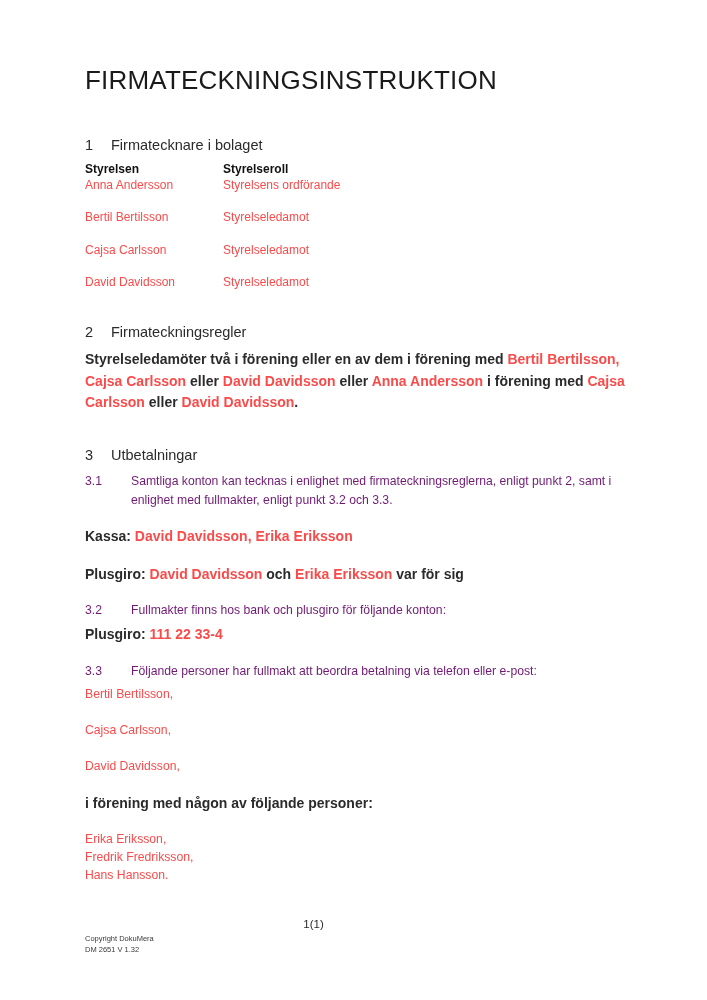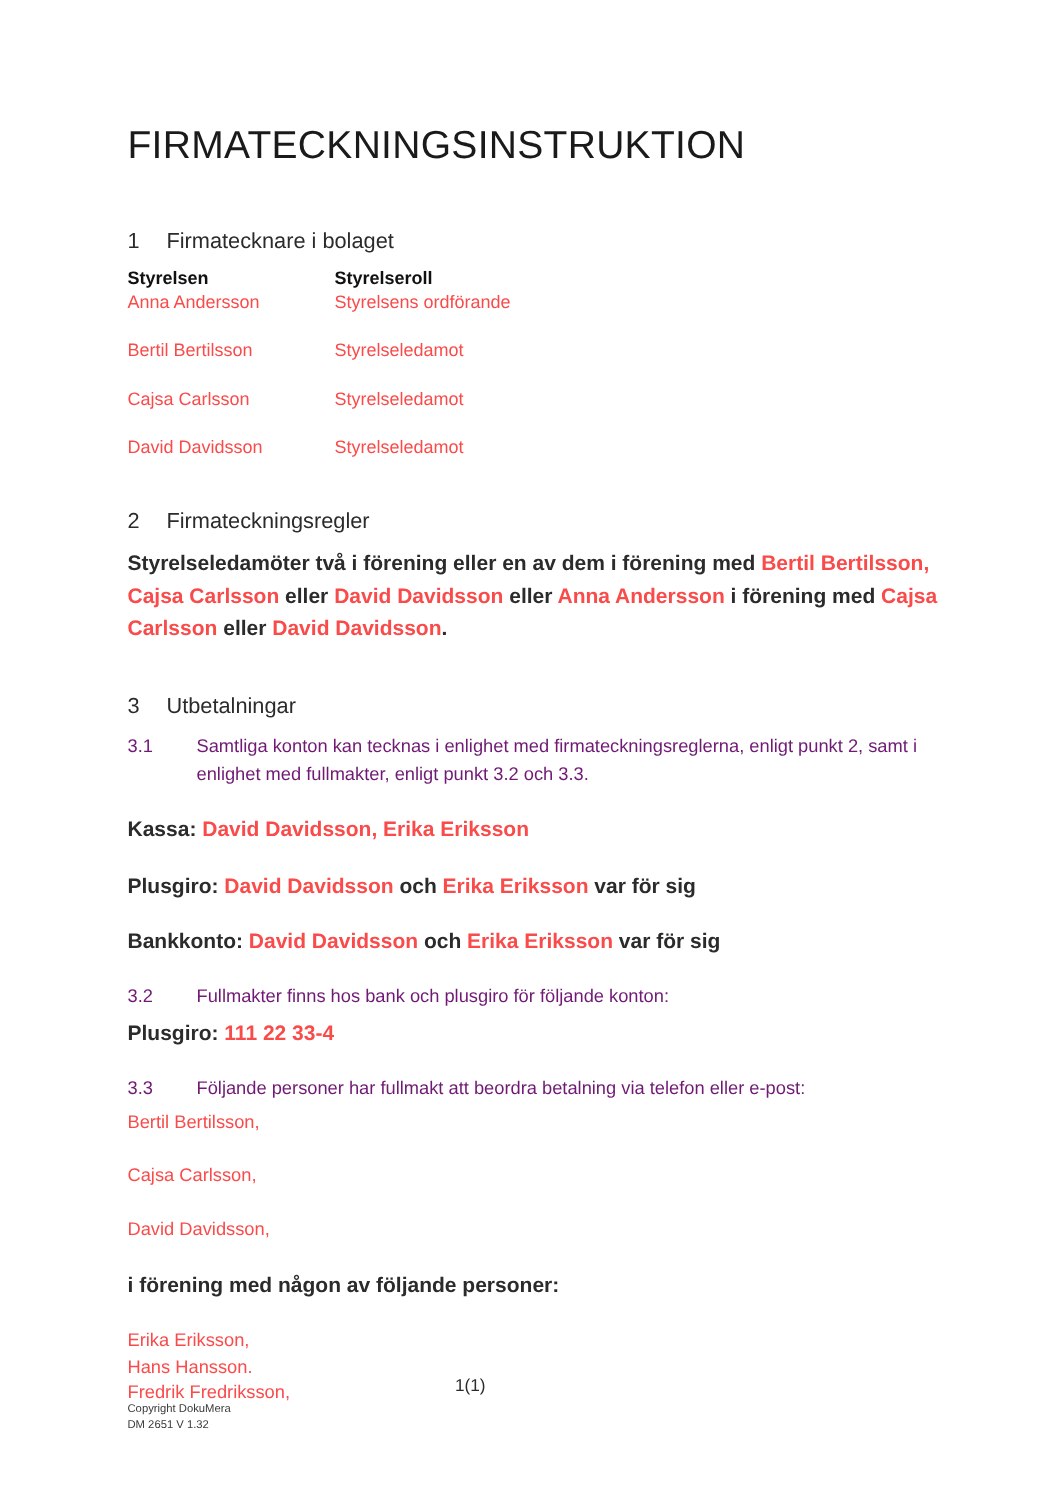--- a/index.html
+++ b/index.html
@@ -18,21 +18,21 @@
   .page {
     position: absolute;
     left: 0; top: 0;
     width: 707px;
     height: 1000px;
     background: #ffffff;
   }
   .content {
     position: absolute;
     left: 85px;
-    top: 82px;
+    top: 66px;
     width: 545px;
   }
   .doc-title {
     font-size: 26px;
     font-weight: 400;
     letter-spacing: 0.2px;
     color: #1a1a1a;
     margin: 0 0 42px 0;
     line-height: 1.1;
   }
@@ -192,21 +192,20 @@
 
     <div class="numbered" style="margin-bottom:16px;">
       <span class="num">3.1</span>
       <span class="txt">Samtliga konton kan tecknas i enlighet med firmateckningsreglerna, enligt punkt 2, samt i enlighet med fullmakter, enligt punkt 3.2 och 3.3.</span>
     </div>
 
     <p class="body spaced"><span>Kassa: </span><span class="red">David Davidsson, Erika Eriksson</span></p>
 
     <p class="body spaced"><span>Plusgiro: </span><span class="red">David Davidsson</span><span> och </span><span class="red">Erika Eriksson</span><span> var för sig</span></p>
 
-    <p class="body spaced"><span>Bankkonto: </span><span class="red">David Davidsson</span><span> och </span><span class="red">Erika Eriksson</span><span> var för sig</span></p>
 
     <div class="numbered" style="margin-bottom:4px;">
       <span class="num">3.2</span>
       <span class="txt">Fullmakter finns hos bank och plusgiro för följande konton:</span>
     </div>
 
     <p class="body spaced"><span>Plusgiro: </span><span class="red">111 22 33-4</span></p>
 
 
     <div class="numbered" style="margin-bottom:4px;">
@@ -214,22 +213,22 @@
       <span class="txt">Följande personer har fullmakt att beordra betalning via telefon eller e-post:</span>
     </div>
 
     <p class="list-line red">Bertil Bertilsson,</p>
     <p class="list-line red">Cajsa Carlsson,</p>
     <p class="list-line red">David Davidsson,</p>
 
     <p class="body" style="margin-bottom:17px;">i förening med någon av följande personer:</p>
 
     <p class="names-block red">Erika Eriksson,</p>
+    <p class="names-block red">Fredrik Fredriksson,</p>
     <p class="names-block red">Hans Hansson.</p>
-    <p class="names-block red">Fredrik Fredriksson,</p>
 
   </div>
 
   <div class="page-number">1(1)</div>
 
   <div class="footer-copyright">
     <div>Copyright DokuMera</div>
     <div>DM 2651 V 1.32</div>
   </div>
 

